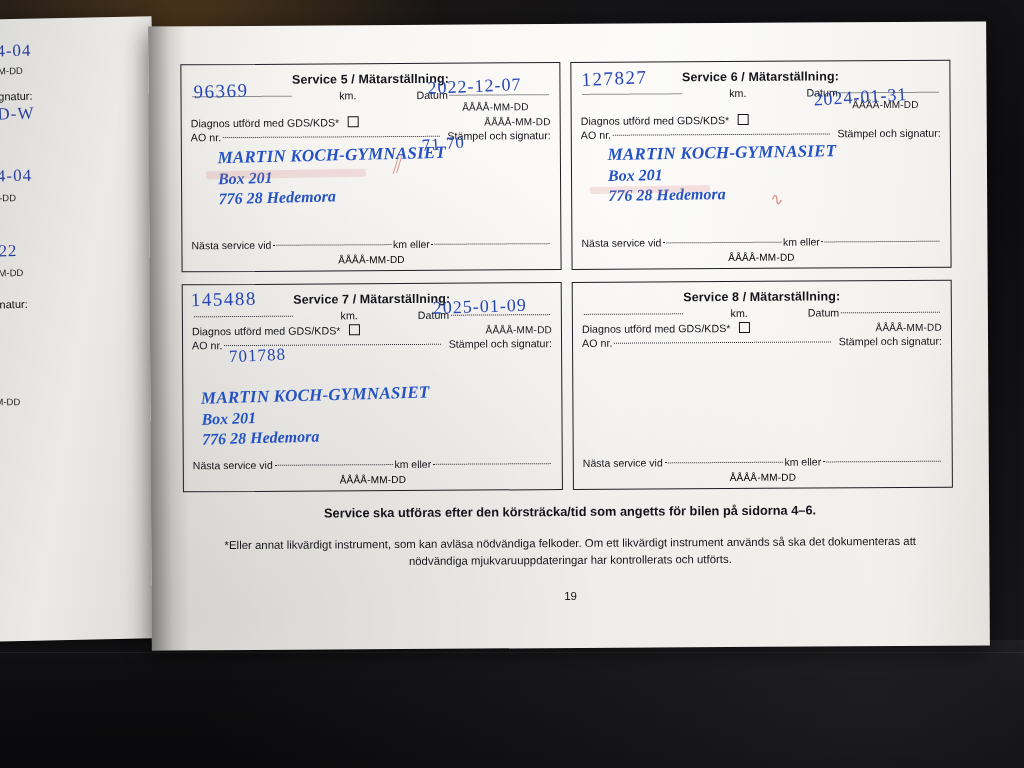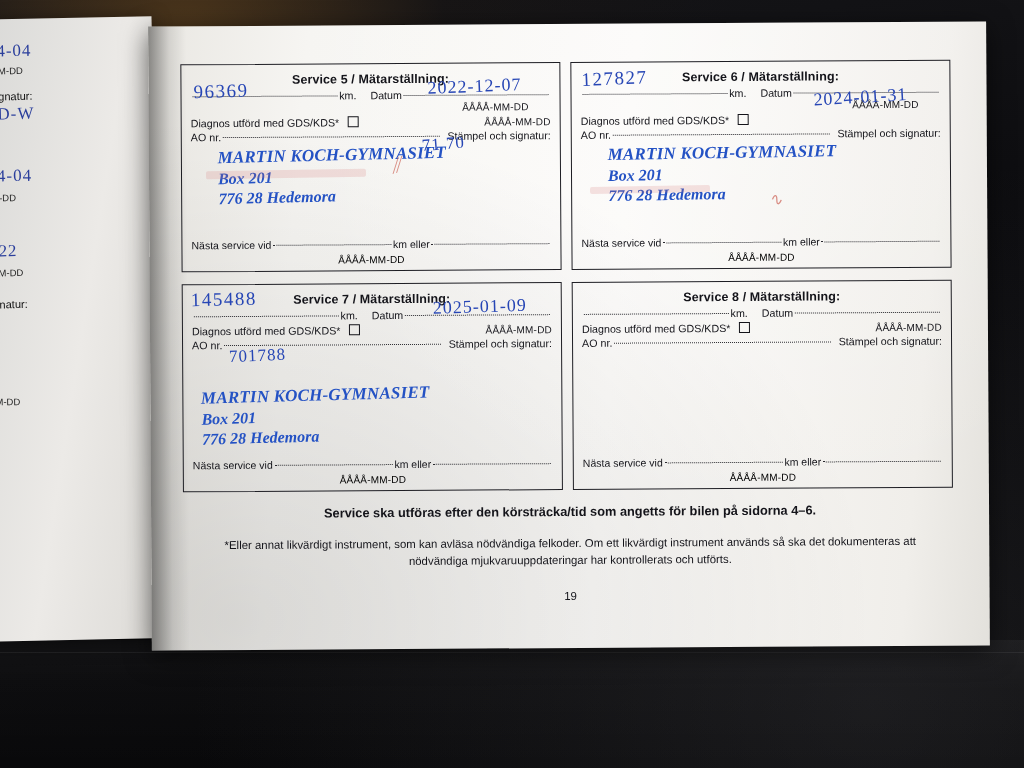--- a/index.html
+++ b/index.html
@@ -135,21 +135,21 @@
     white-space: nowrap;
     margin-bottom: 2px;
   }
   .dots {
     flex: 1 1 auto;
     border-bottom: 1px dotted #2a2a30;
     transform: translateY(-3px);
     margin: 0 2px;
     min-width: 10px;
   }
-  .lbl { color: #14141a; }
+  .lbl { color: #14141a; margin-left: 46px; }
   .aaaa {
     font-size: 10px;
     color: #14141a;
     letter-spacing: 0.2px;
     white-space: nowrap;
   }
   .row-aaaa {
     display: flex;
     justify-content: flex-end;
     margin-top: -1px;

